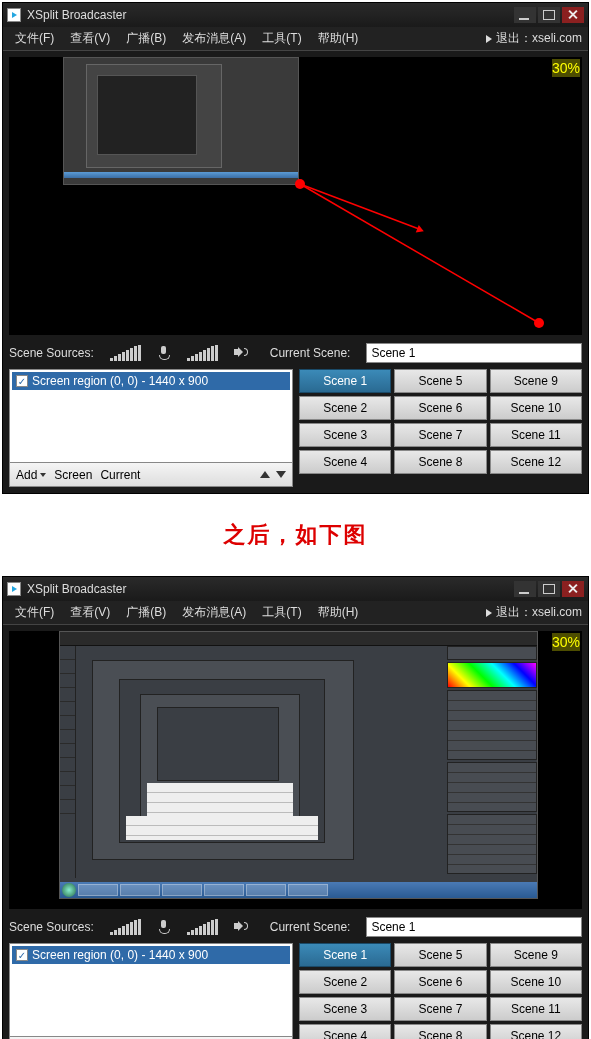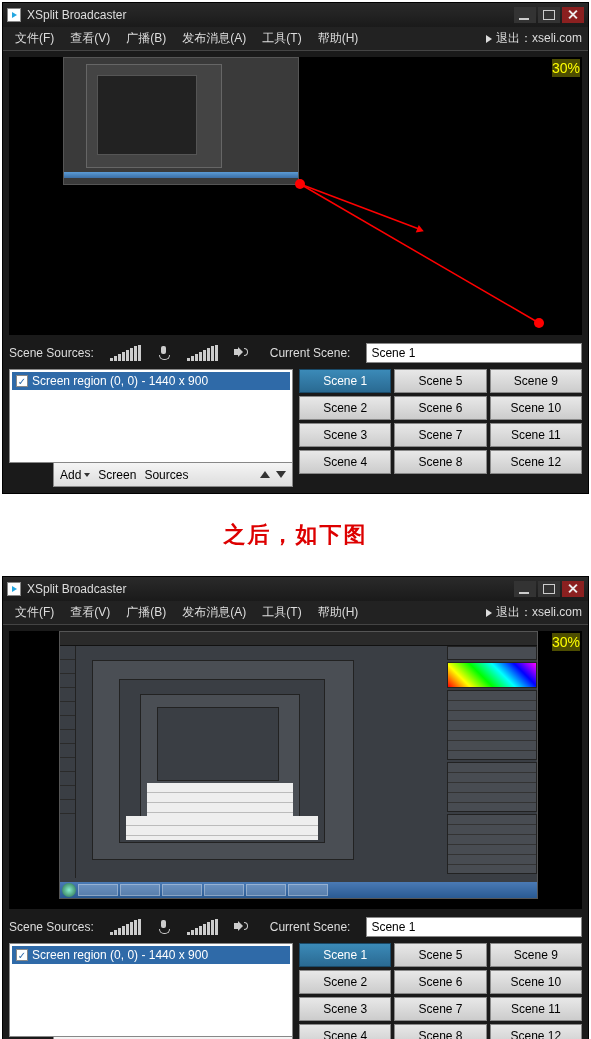--- a/index.html
+++ b/index.html
@@ -39,21 +39,21 @@
 .mic-icon::before { content: ""; position: absolute; top: 0; left: 4px; width: 5px; height: 8px; background: #ccc; border-radius: 2px; }
 .mic-icon::after { content: ""; position: absolute; top: 9px; left: 2px; width: 9px; height: 4px; border: 1px solid #ccc; border-top: none; border-radius: 0 0 6px 6px; }
 .spk-icon::before { content: ""; position: absolute; top: 3px; left: 0; width: 4px; height: 6px; background: #ccc; }
 .spk-icon::after { content: ""; position: absolute; top: 1px; left: 4px; width: 0; height: 0; border-left: 5px solid #ccc; border-top: 5px solid transparent; border-bottom: 5px solid transparent; }
 .spk-wave { position: absolute; top: 2px; left: 10px; width: 4px; height: 8px; border: 1px solid #ccc; border-left: none; border-radius: 0 6px 6px 0; }
 .panel-row { display: flex; padding: 4px 6px 6px 6px; gap: 6px; }
 .left-panel { flex: 0 0 284px; display: flex; flex-direction: column; }
 .source-list { background: #fff; border: 1px solid #888; height: 94px; padding: 2px; }
 .source-item { background: #2f6aa8; color: #fff; padding: 2px 4px; display: flex; align-items: center; gap: 4px; font-size: 12px; }
 .source-check { width: 12px; height: 12px; background: #fff; border: 1px solid #888; display: flex; align-items: center; justify-content: center; color: #2f6aa8; font-size: 10px; }
-.bottom-bar { background: linear-gradient(#f5f5f5,#ddd); border: 1px solid #888; border-top: none; display: flex; align-items: center; padding: 2px 6px; height: 24px; gap: 8px; margin-left: 44px; }
+.bottom-bar { background: linear-gradient(#f5f5f5,#ddd); border: 1px solid #888; border-top: none; display: flex; align-items: center; padding: 2px 6px; height: 24px; gap: 8px; }
 .bottom-bar .btn { font-size: 12px; cursor: pointer; }
 .updown { margin-left: auto; display: flex; gap: 6px; }
 .tri-up { width: 0; height: 0; border-bottom: 7px solid #333; border-left: 5px solid transparent; border-right: 5px solid transparent; }
 .tri-down { width: 0; height: 0; border-top: 7px solid #333; border-left: 5px solid transparent; border-right: 5px solid transparent; }
 .tiny-down { display: inline-block; width: 0; height: 0; border-top: 4px solid #333; border-left: 3px solid transparent; border-right: 3px solid transparent; margin-left: 3px; vertical-align: middle; }
 .right-panel { flex: 1; display: flex; flex-direction: column; gap: 2px; }
 .scene-head-label { color: #ddd; font-size: 12px; white-space: nowrap; }
 .scene-name { flex: 1; background: #fff; border: 1px solid #888; padding: 2px 4px; font-size: 12px; height: 20px; }
 .scene-grid { display: grid; grid-template-columns: repeat(3,1fr); gap: 3px; }
 .scene-btn { background: linear-gradient(#e8e8e8,#ccc); border: 1px solid #888; height: 24px; font-size: 12px; cursor: pointer; }
@@ -156,21 +156,21 @@
     <div class="left-panel">
       <div class="source-list">
         <div class="source-item">
           <span class="source-check">✓</span>
           <span>Screen region (0, 0) - 1440 x 900</span>
         </div>
       </div>
       <div class="bottom-bar">
         <span class="btn"><span>Add</span><span class="tiny-down"></span></span>
         <span class="btn">Screen</span>
-        <span class="btn">Sources</span>
+        <span class="btn">Current</span>
         <span class="updown">
           <span class="tri-up"></span>
           <span class="tri-down"></span>
         </span>
       </div>
     </div>
     <div class="right-panel">
       <div class="scene-grid">
         <button class="scene-btn active">Scene 1</button>
         <button class="scene-btn">Scene 5</button>

